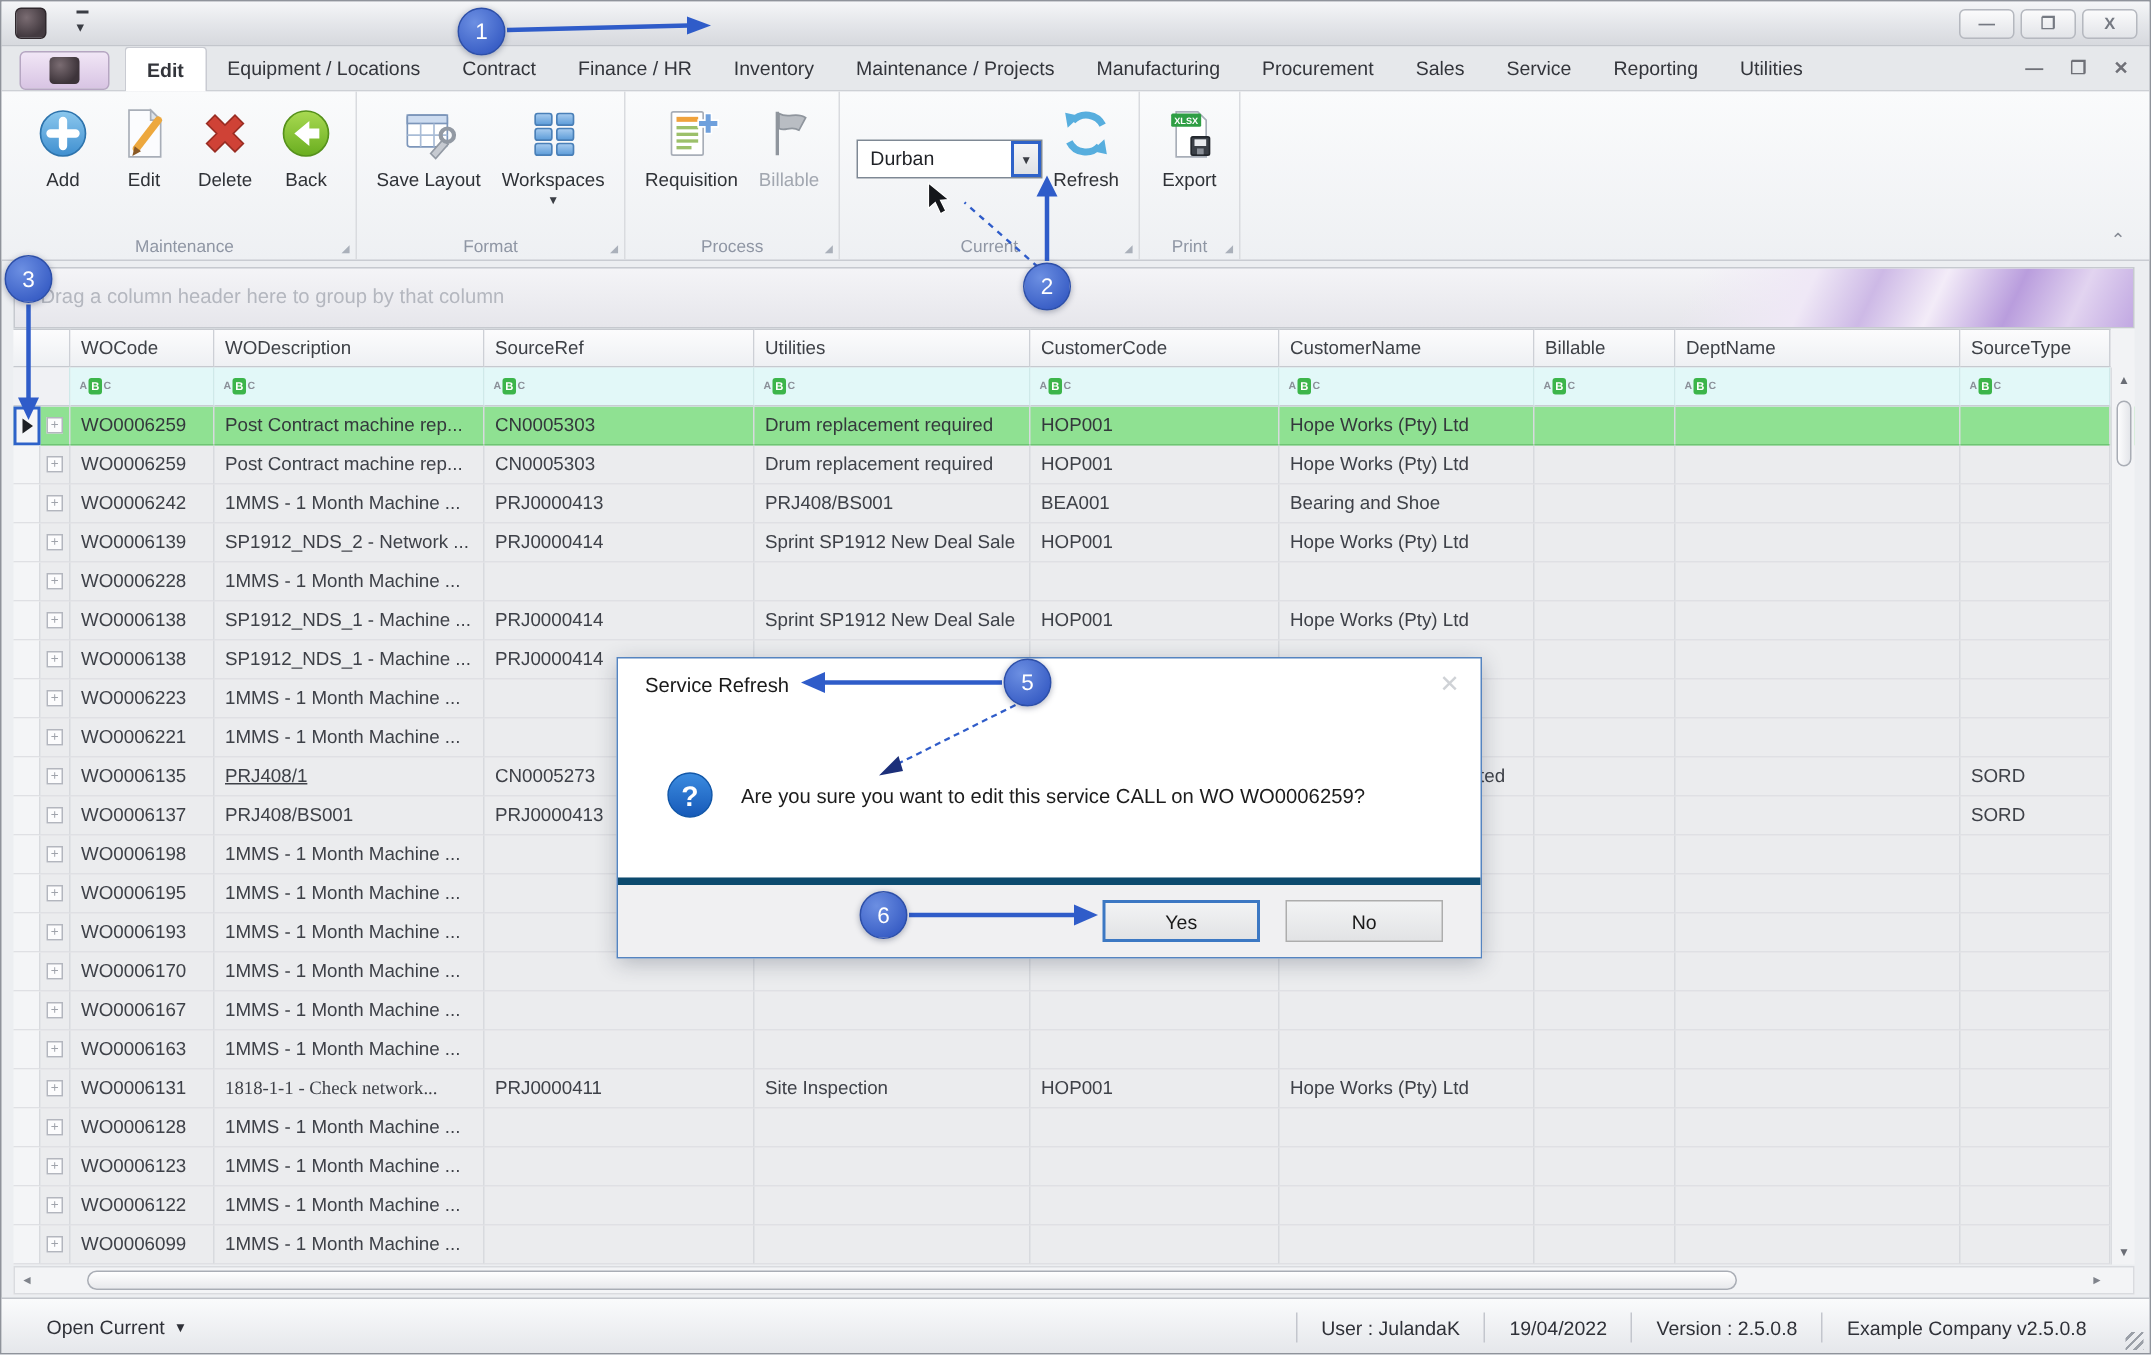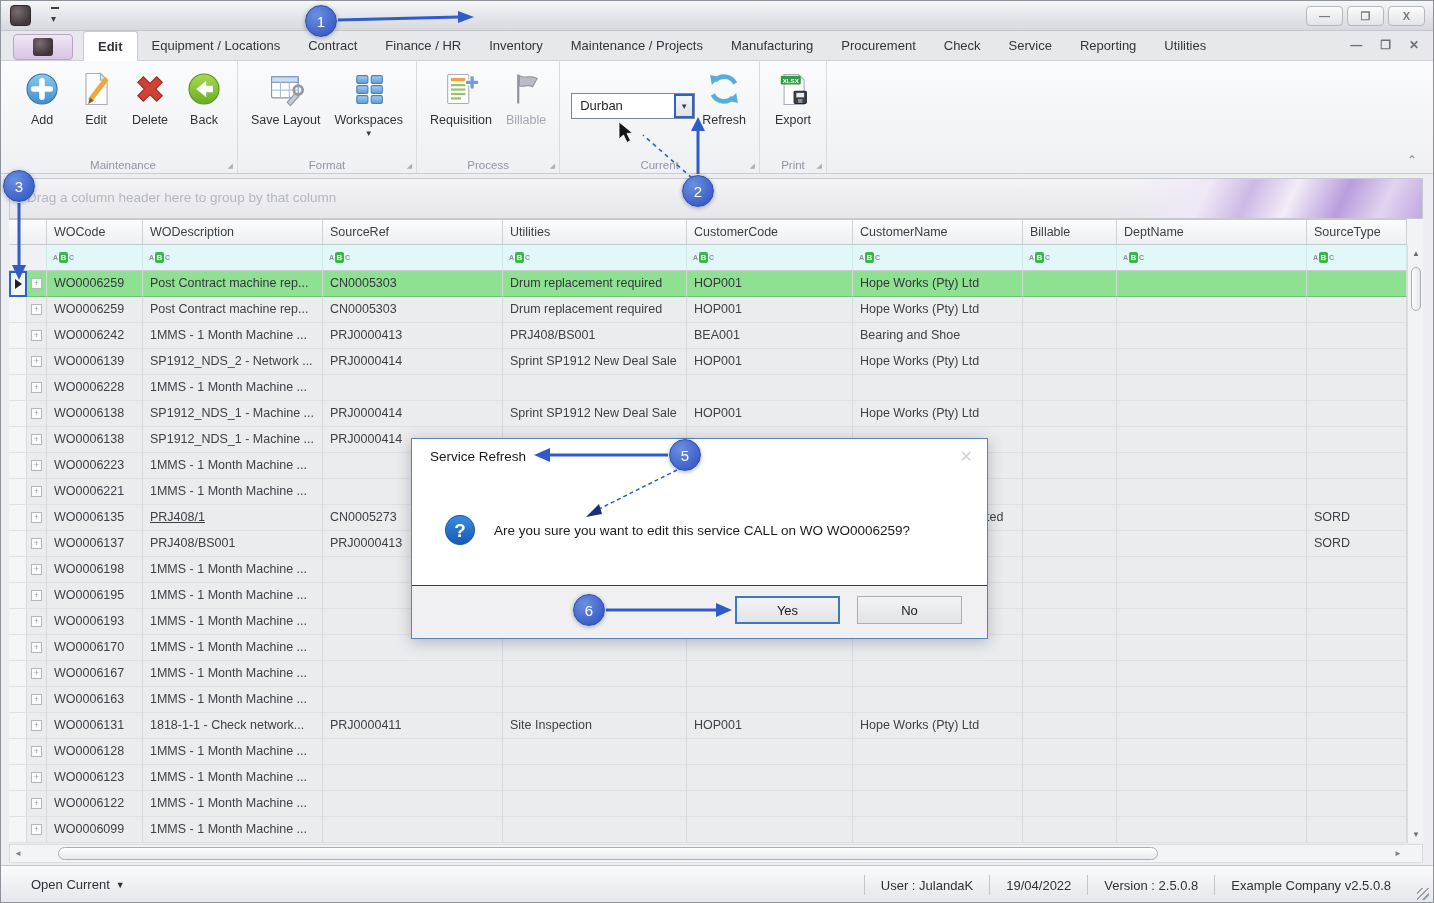--- a/index.html
+++ b/index.html
@@ -110,21 +110,21 @@
   
   .dialog { position:absolute; left:410px; top:437px; width:577px; height:201px; background:#fff;
     border:1px solid #5584c0; box-shadow:0 3px 14px rgba(40,50,70,.30); z-index:40; }
   .dlg-title { position:absolute; left:0; top:0; width:100%; height:36px; line-height:36px; padding-left:18px;
     font-size:13.5px; color:#1a1a1a; }
   .dlg-x { position:absolute; right:14px; top:0; font-size:16px; color:#cfd2d6; line-height:36px; }
   .dlg-body { position:absolute; left:0; top:36px; width:100%; height:112px; }
   .qicon { position:absolute; left:31px; top:38px; width:34px; height:34px; display:block; }
   .qicon svg { width:34px; height:34px; display:block; }
   .dlg-msg { position:absolute; left:82px; top:48px; font-size:13.5px; color:#1c1c1c; white-space:nowrap; }
-  .dlg-footer { position:absolute; left:0; bottom:0; width:100%; height:53px; background:#f0f0f2; border-top:1px solid #0c4a6e; }
+  .dlg-footer { position:absolute; left:0; bottom:0; width:100%; height:53px; background:#f0f0f2; border-top:5px solid #0c4a6e; }
   .dlg-btn { position:absolute; top:10px; width:105px; height:28px; font-family:"Liberation Sans",sans-serif;
     font-size:13px; color:#1a1a1a; background:linear-gradient(180deg,#f2f3f4,#e2e3e5); }
   .btn-yes { left:323px; border:2px solid #3c78c3; }
   .btn-no { left:445px; border:1px solid #adadad; }
 
   
   .overlay { position:absolute; left:0; top:0; width:1434px; height:903px; pointer-events:none; z-index:80; }
   .callout { position:absolute; width:32px; height:32px; border-radius:50%; z-index:81;
     background:radial-gradient(circle at 35% 30%,#6c8fe2,#3a5fc6 75%); border:1px solid #2d4fa8;
     color:#fff; font-size:15px; display:flex; align-items:center; justify-content:center;
@@ -151,21 +151,21 @@
       </div>
     <div class="tabs">
         <div class="tab active">Edit</div>
         <div class="tab">Equipment / Locations</div>
         <div class="tab">Contract</div>
         <div class="tab">Finance / HR</div>
         <div class="tab">Inventory</div>
         <div class="tab">Maintenance / Projects</div>
         <div class="tab">Manufacturing</div>
         <div class="tab">Procurement</div>
-        <div class="tab">Check</div>
+        <div class="tab">Sales</div>
         <div class="tab">Service</div>
         <div class="tab">Reporting</div>
         <div class="tab">Utilities</div>
       </div>
     <div class="childbtns">
       <span>—</span>
       <span>❐</span>
       <span>✕</span>
     </div>
   </div>
@@ -684,21 +684,21 @@
           <div class="dc" style="width: 94px;"></div>
           <div class="dc" style="width: 190px;"></div>
           <div class="dc" style="width: 100px;"></div>
         </div>
         <div class="drow">
           <div class="dc selcell" style="width: 18px;"></div>
           <div class="dc expcell" style="width: 20px;">
             <span class="expbox">+</span>
           </div>
           <div class="dc" style="width: 96px;">WO0006131</div>
-          <div class="dc" style="width: 180px;">1818-1-1 - Check network...</div>
+          <div class="dc" style="width: 180px; font-family: Liberation Serif, serif;">1818-1-1 - Check network...</div>
           <div class="dc" style="width: 180px;">PRJ0000411</div>
           <div class="dc" style="width: 184px;">Site Inspection</div>
           <div class="dc" style="width: 166px;">HOP001</div>
           <div class="dc" style="width: 170px;">Hope Works (Pty) Ltd</div>
           <div class="dc" style="width: 94px;"></div>
           <div class="dc" style="width: 190px;"></div>
           <div class="dc" style="width: 100px;"></div>
         </div>
         <div class="drow">
           <div class="dc selcell" style="width: 18px;"></div>

